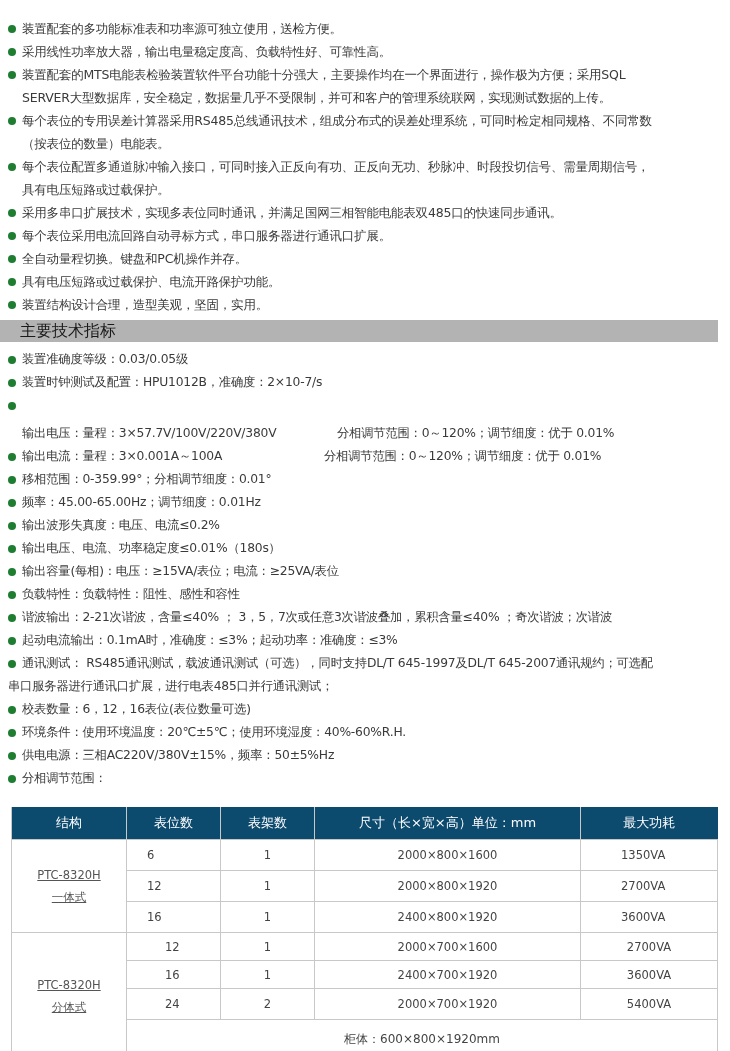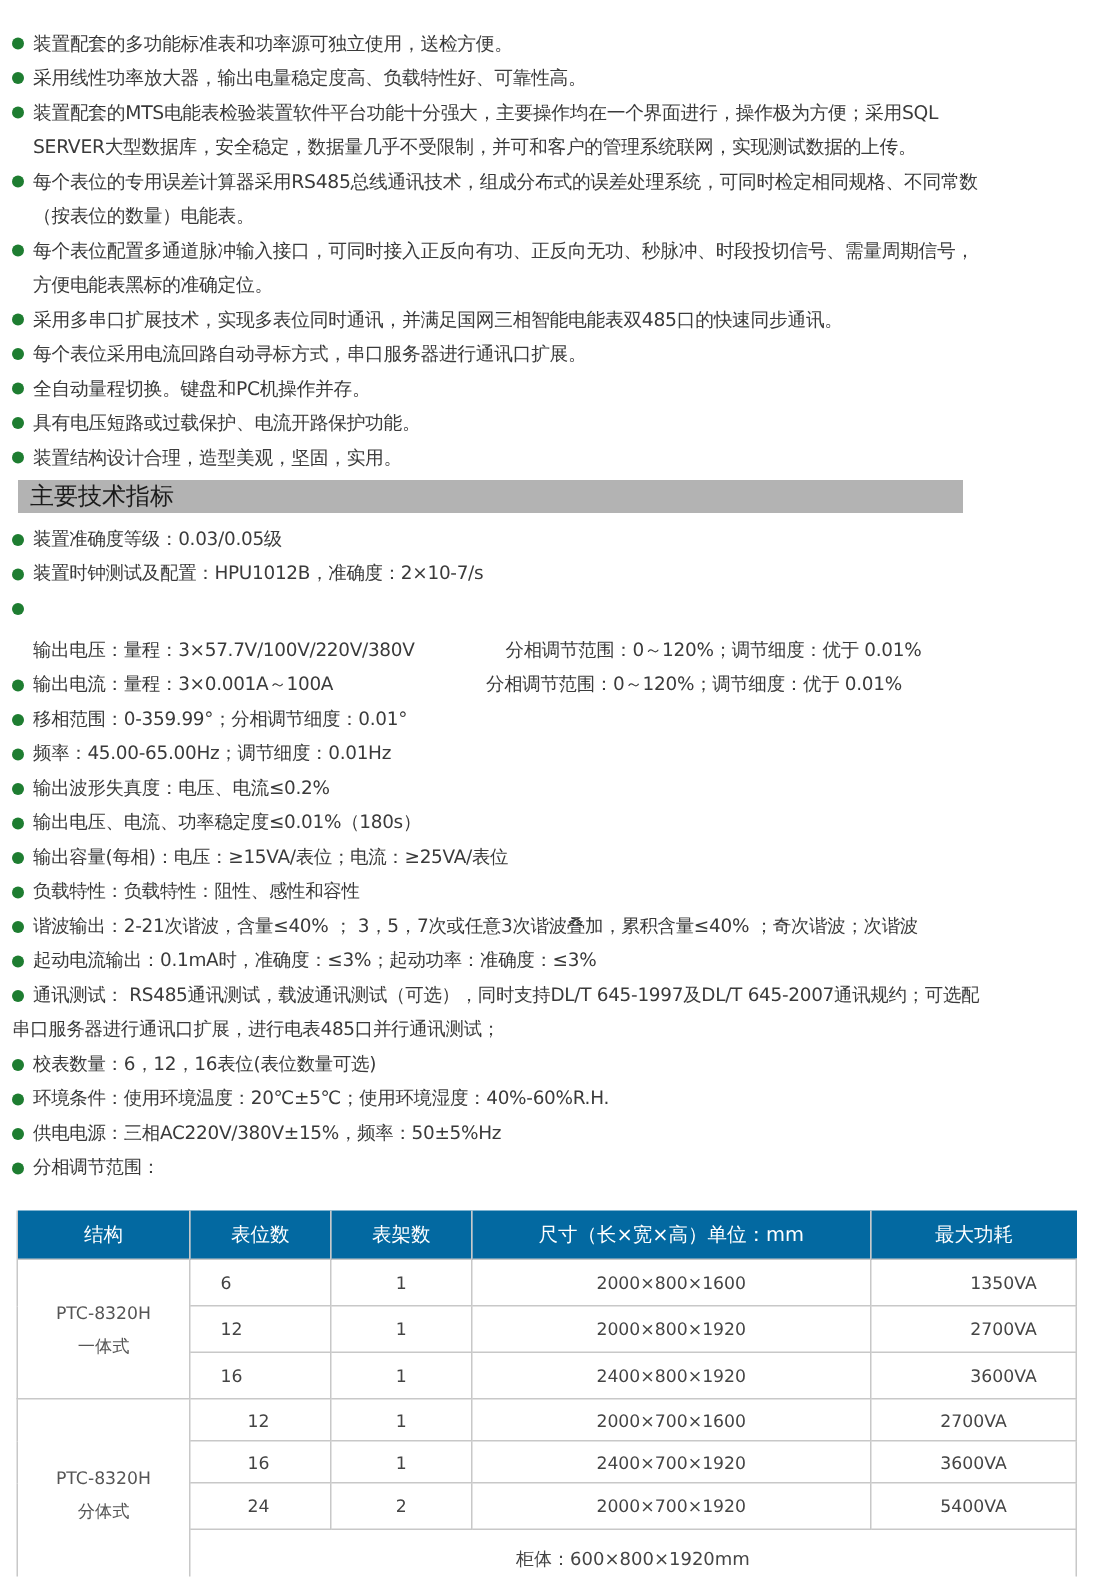--- a/index.html
+++ b/index.html
@@ -22,54 +22,54 @@
     position: absolute; left: 8px; top: 8px;
     width: 8px; height: 8px; border-radius: 50%;
     background: #1e7d31;
   }
   .item .cont { display: block; }
   .item .cont2 { display: block; padding-left: 0; }
   #features { top: 17px; }
   #specs { top: 348px; }
   #specs .item { font-size: 12.3px; }
   .section-bar {
-    position: absolute; left: 12px; top: 320px; width: 630px; height: 22px;
+    position: absolute; left: 0; top: 320px; width: 718px; height: 22px;
     background: #b3b3b3;
     font-size: 16px; line-height: 22px; color: #1a1a1a;
-    padding-left: 8px; box-sizing: border-box;
+    padding-left: 20px; box-sizing: border-box;
   }
   table.dim {
     position: absolute; left: 11px; top: 807px;
     width: 706px; border-collapse: collapse;
     font-size: 11.5px; color: #444;
     table-layout: fixed;
   }
   table.dim th {
-    background: #0369a1; color: #ffffff; font-weight: normal;
+    background: #0c4a6e; color: #ffffff; font-weight: normal;
     height: 30px; font-size: 13px;
     border-left: 1px solid #c8c8c8;
   }
   table.dim td {
     border: 1px solid #c8c8c8; text-align: center; height: 27px; padding: 0;
   }
   table.dim td.left-start { text-align: left; padding-left: 20px; }
-  table.dim td.power { text-align: center; padding-left: 40px; }
+  table.dim td.power { text-align: left; padding-left: 40px; }
   table.dim td.power2 { text-align: center; }
-  table.dim td.struct { line-height: 22px; color: #555; }
+  table.dim td.struct { line-height: 22px; color: #555; text-decoration: underline; }
   table.dim td.cab { height: 38px; font-size: 12px; }
 </style>
 </head>
 <body>
 
 <div class="list" id="features">
   <div class="item"><span class="dot"></span><span>装置配套的多功能标准表和功率源可独立使用，送检方便。</span></div>
   <div class="item"><span class="dot"></span><span>采用线性功率放大器，输出电量稳定度高、负载特性好、可靠性高。</span></div>
   <div class="item"><span class="dot"></span><span class="cont">装置配套的MTS电能表检验装置软件平台功能十分强大，主要操作均在一个界面进行，操作极为方便；采用SQL</span><span class="cont2">SERVER大型数据库，安全稳定，数据量几乎不受限制，并可和客户的管理系统联网，实现测试数据的上传。</span></div>
   <div class="item"><span class="dot"></span><span class="cont">每个表位的专用误差计算器采用RS485总线通讯技术，组成分布式的误差处理系统，可同时检定相同规格、不同常数</span><span class="cont2">（按表位的数量）电能表。</span></div>
-  <div class="item"><span class="dot"></span><span class="cont">每个表位配置多通道脉冲输入接口，可同时接入正反向有功、正反向无功、秒脉冲、时段投切信号、需量周期信号，</span><span class="cont2">方便电能表黑标的准确定位。</span></div>
+  <div class="item"><span class="dot"></span><span class="cont">每个表位配置多通道脉冲输入接口，可同时接入正反向有功、正反向无功、秒脉冲、时段投切信号、需量周期信号，</span><span class="cont2">具有电压短路或过载保护。</span></div>
   <div class="item"><span class="dot"></span><span>采用多串口扩展技术，实现多表位同时通讯，并满足国网三相智能电能表双485口的快速同步通讯。</span></div>
   <div class="item"><span class="dot"></span><span>每个表位采用电流回路自动寻标方式，串口服务器进行通讯口扩展。</span></div>
   <div class="item"><span class="dot"></span><span>全自动量程切换。键盘和PC机操作并存。</span></div>
   <div class="item"><span class="dot"></span><span>具有电压短路或过载保护、电流开路保护功能。</span></div>
   <div class="item"><span class="dot"></span><span>装置结构设计合理，造型美观，坚固，实用。</span></div>
 </div>
 
 <div class="section-bar">主要技术指标</div>
 
 <div class="list" id="specs">

